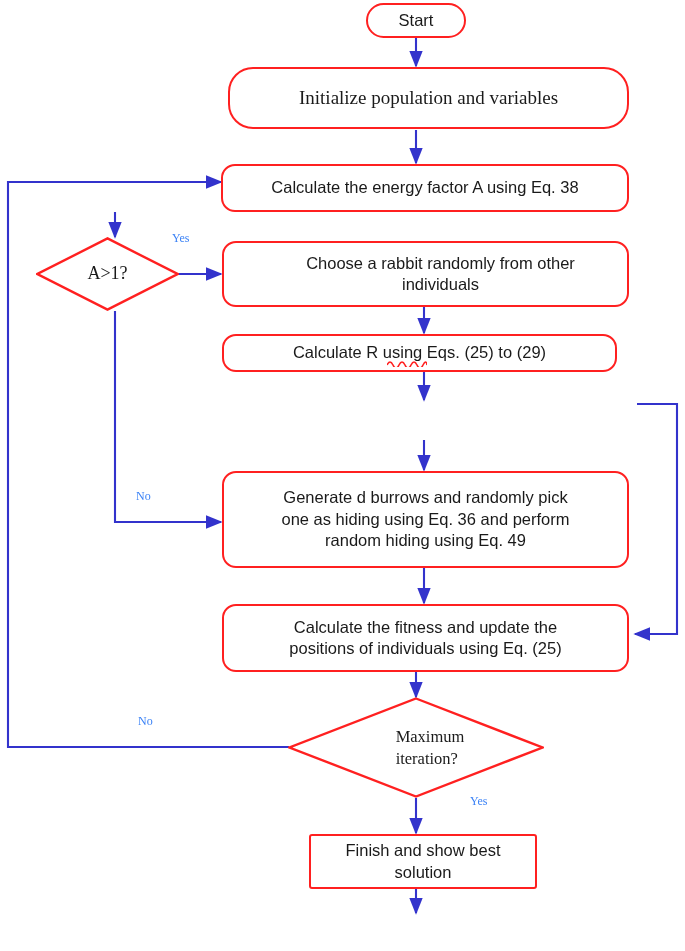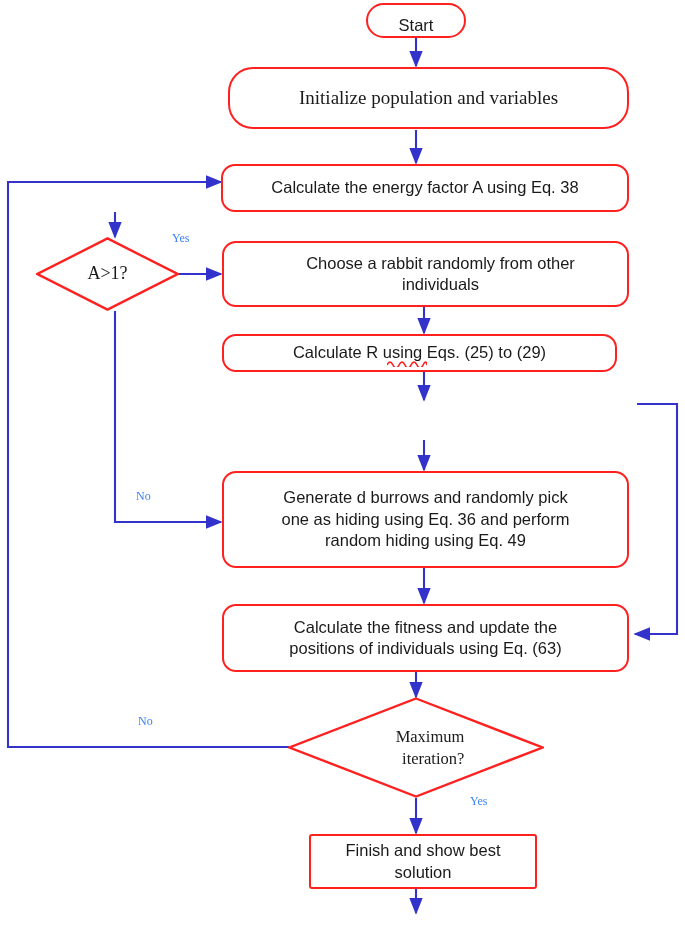--- a/index.html
+++ b/index.html
@@ -74,21 +74,21 @@
     height: 100%;
   }
   .diamond .label {
     position: absolute;
     left: 0; top: 0;
     width: 100%;
     height: 100%;
     display: flex;
     align-items: center;
     justify-content: center;
-    text-align: right;
+    text-align: left;
     color: #1a1a1a;
     white-space: pre-line;
     line-height: 1.32;
   }
   .edge-label {
     position: absolute;
     font-family: "Liberation Serif", serif;
     font-size: 12px;
     color: #3b82f6;
     white-space: nowrap;
@@ -134,21 +134,21 @@
       <path d="M416,672 L416,697"></path>
 
       <path d="M289,747 L8,747 L8,182 L221,182"></path>
 
       <path d="M416,798 L416,833"></path>
 
       <path d="M416,889 L416,913"></path>
     </g>
   </svg>
 
-  <div class="node terminal" style="left:366px; top:3px; width:100px; height:35px;align-items:flex-end;">
+  <div class="node terminal" style="left:366px; top:3px; width:100px; height:35px;">
     <span class="txt">Start</span>
   </div>
 
   <div class="node proc" style="left:228px; top:67px; width:401px; height:62px;border-radius:25px;">
     <span class="txt" style="font-family:'Liberation Serif',serif; font-size:19px;">Initialize population and variables</span>
   </div>
 
   <div class="node proc" style="left:221px; top:164px; width:408px; height:48px;">
     <span class="txt">Calculate the energy factor A using Eq. 38</span>
   </div>
@@ -174,21 +174,21 @@
 
 
   <div class="node proc" style="left:222px; top:471px; width:407px; height:97px;">
     <span class="txt">Generate d burrows and randomly pick
 one as hiding using Eq. 36 and perform
 random hiding using Eq. 49</span>
   </div>
 
   <div class="node proc" style="left:222px; top:604px; width:407px; height:68px;">
     <span class="txt">Calculate the fitness and update the
-positions of individuals using Eq. (63)</span>
+positions of individuals using Eq. (25)</span>
   </div>
 
   <div class="diamond" style="left:288px; top:697px; width:256px; height:101px;">
     <svg class="shape" viewBox="0 0 256 101" xmlns="http://www.w3.org/2000/svg">
       <polygon points="128,1.5 254.5,50.5 128,99.5 1.5,50.5" fill="#ffffff" stroke="#ff2020" stroke-width="2.4"></polygon>
     </svg>
     <div class="label" style="font-size:16.5px; padding-left:28px; box-sizing:border-box;font-family:Liberation Serif, serif;">Maximum
 iteration?</div>
   </div>
 

